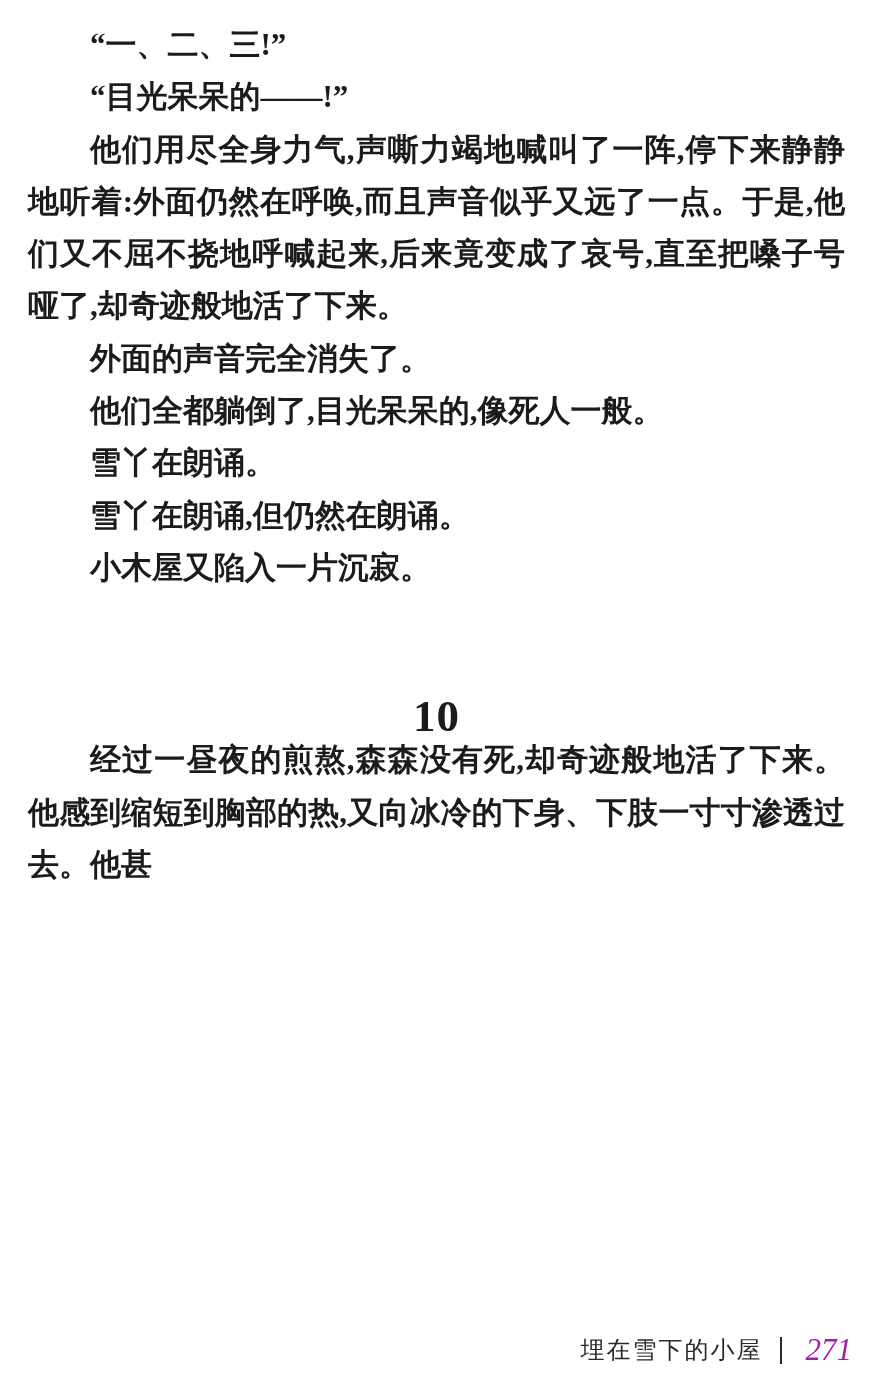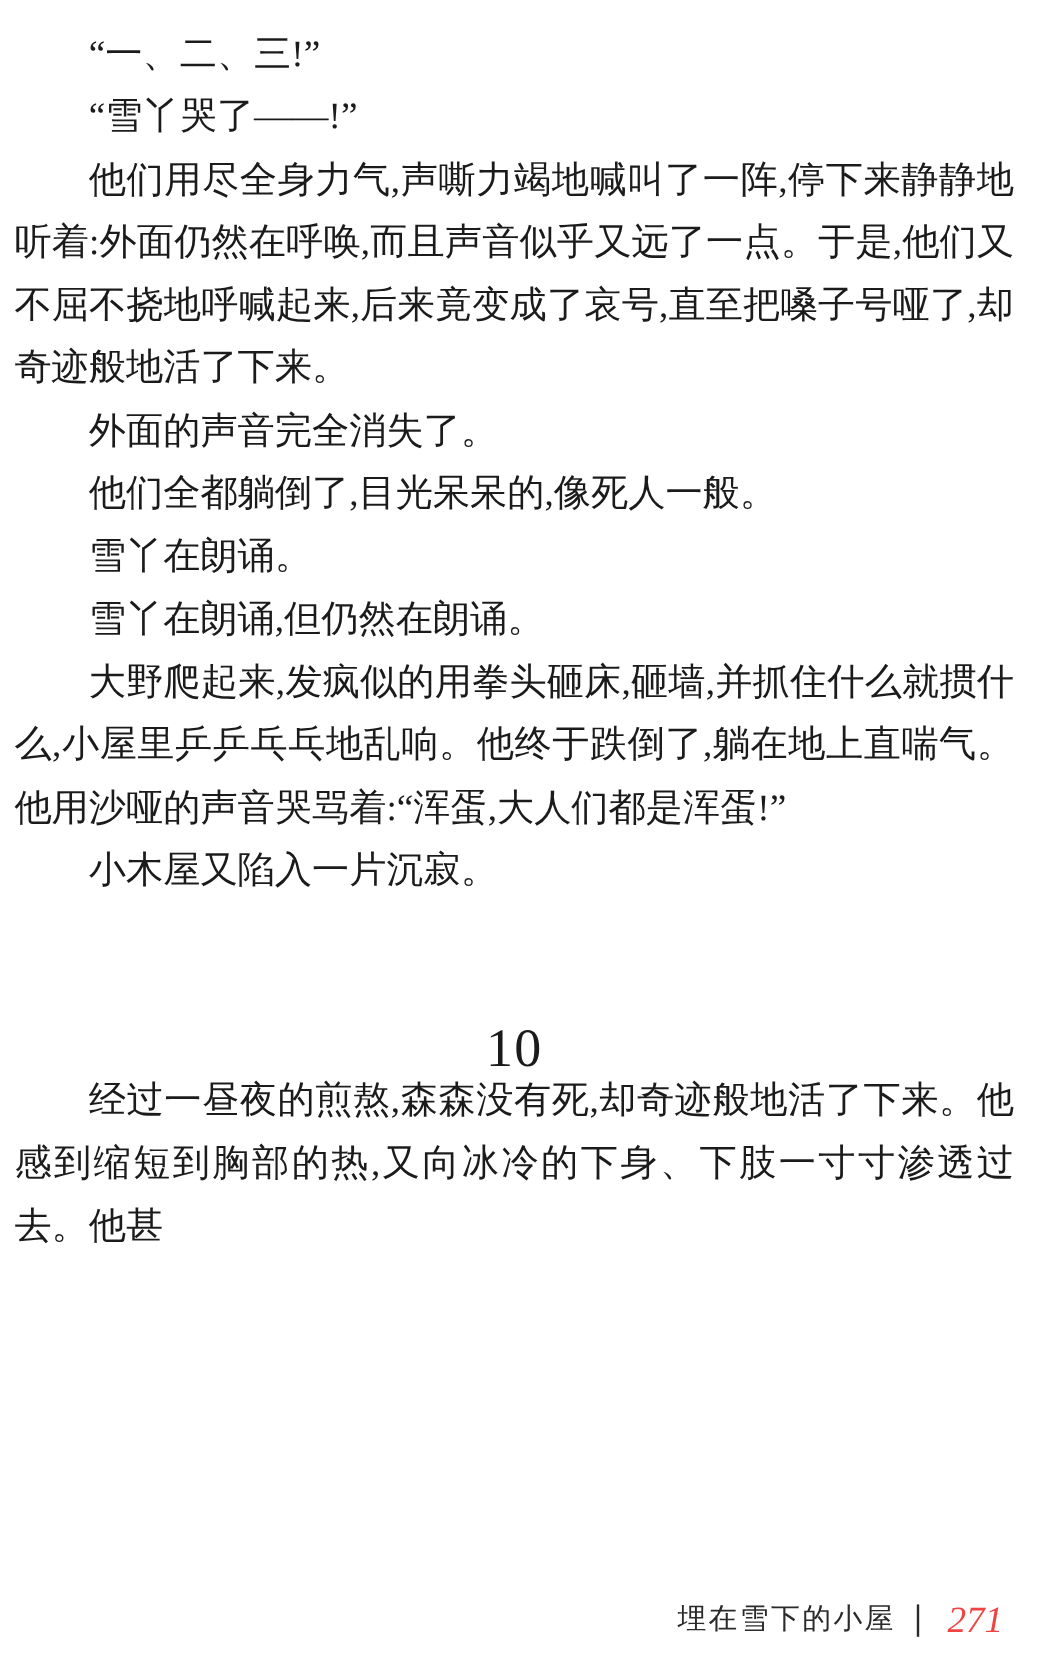--- a/index.html
+++ b/index.html
@@ -11,21 +11,22 @@
     position: relative;
     width: 872px;
     height: 1391px;
     background: #ffffff;
     overflow: hidden;
     font-family: "Liberation Serif", "DejaVu Serif", serif;
     color: #1b1b1b;
     box-sizing: border-box;
   }
   .content {
-    padding: 19px 27px 0 12px;
+    padding: 19px 27px 0 28px;
+    font-weight: bold;
   }
   p.para {
     margin: 0;
     font-size: 31px;
     line-height: 52.3px;
     text-align: justify;
     text-justify: inter-character;
     text-indent: 2em;
     word-break: break-all;
     overflow-wrap: break-word;
@@ -35,57 +36,56 @@
     text-align: center;
     font-size: 45px;
     line-height: 36px;
     letter-spacing: 1px;
   }
   p.para.after-heading {
   }
   .footer {
     position: absolute;
     top: 1334px;
-    right: 36px;
+    right: 20px;
     display: flex;
     align-items: center;
   }
   .footer .book-title {
     font-size: 24px;
     line-height: 32px;
     color: #2a2a2a;
     letter-spacing: 2px;
   }
   .footer .separator {
     width: 2px;
     height: 27px;
     background: #2a2a2a;
     margin: 0 24px 0 17px;
   }
   .footer .page-number {
     font-size: 31px;
     line-height: 32px;
     font-style: italic;
-    color: #ef4444;
+    color: #a21caf;
   }
 </style>
 </head>
 <body>
 
 <div class="page">
   <div class="content">
 
     <p class="para">“一、二、三!”</p>
-    <p class="para">“雪丫哭了——!”</p>
+    <p class="para">“目光呆呆的——!”</p>
     <p class="para">他们用尽全身力气,声嘶力竭地喊叫了一阵,停下来静静地听着:外面仍然在呼唤,而且声音似乎又远了一点。于是,他们又不屈不挠地呼喊起来,后来竟变成了哀号,直至把嗓子号哑了,却奇迹般地活了下来。</p>
     <p class="para">外面的声音完全消失了。</p>
     <p class="para">他们全都躺倒了,目光呆呆的,像死人一般。</p>
     <p class="para">雪丫在朗诵。</p>
     <p class="para">雪丫在朗诵,但仍然在朗诵。</p>
-    <p class="para">大野爬起来,发疯似的用拳头砸床,砸墙,并抓住什么就掼什么,小屋里乒乒乓乓地乱响。他终于跌倒了,躺在地上直喘气。他用沙哑的声音哭骂着:“浑蛋,大人们都是浑蛋!”</p>
     <p class="para">小木屋又陷入一片沉寂。</p>
 
     <div class="chapter-heading">10</div>
 
     <p class="para after-heading">经过一昼夜的煎熬,森森没有死,却奇迹般地活了下来。他感到缩短到胸部的热,又向冰冷的下身、下肢一寸寸渗透过去。他甚</p>
   </div>
 
   <div class="footer">
     <span class="book-title">埋在雪下的小屋</span>
     <span class="separator"></span>

